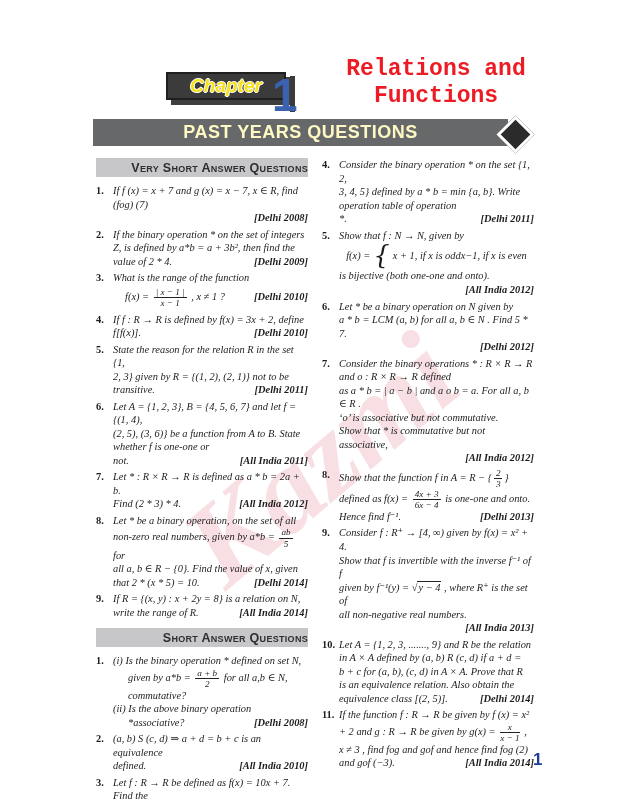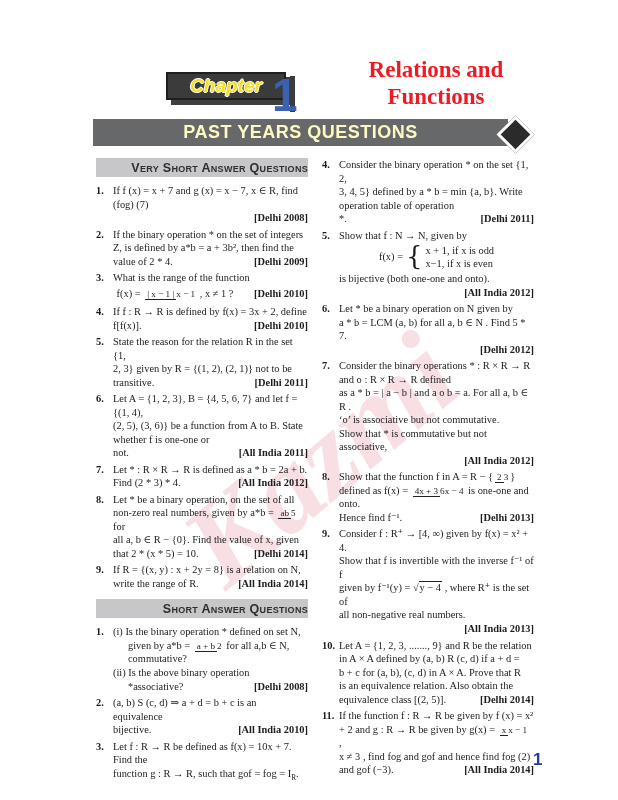--- a/index.html
+++ b/index.html
@@ -11,21 +11,21 @@
         background:#3b3b3b;border:2px solid #1f1f1f;box-sizing:border-box;
         display:flex;align-items:center;justify-content:center;
         box-shadow:5px 5px 0 #3f3f3f;margin-left:32px;}
   .chapter-badge::after{content:"";position:absolute;right:-11px;top:2px;width:5px;height:36px;background:#3b3b3b;}
   .chapter-badge span{font-family:"Liberation Sans","DejaVu Sans",sans-serif;
         font-weight:bold;font-style:italic;font-size:19px;color:#f5e11c;
         text-shadow:-1px 0 0 #ffffff,1px 0 0 #ffffff,0 -1px 0 #ffffff,0 1px 0 #ffffff;}
   .chapter-num{position:absolute;left:272px;top:68px;font-family:"Liberation Sans","DejaVu Sans",sans-serif;
         font-weight:bold;font-size:46px;color:#3a62b0;}
   .book-title{position:absolute;left:330px;top:56px;width:212px;text-align:center;
-        font-family:Liberation Serif, serif;font-weight:bold;
+        font-family:Liberation Mono, monospace;font-weight:bold;
         font-size:23px;line-height:1.18;color:#ed1b24;}
   .banner{position:absolute;left:93px;top:119px;width:415px;height:27px;background:#66686a;
         display:flex;align-items:center;justify-content:center;}
   .banner span{font-family:"Liberation Sans","DejaVu Sans",sans-serif;font-weight:bold;
         font-size:18px;color:#fef9c3;letter-spacing:0.5px;}
   .diamond{position:absolute;left:502px;top:121px;width:21px;height:21px;background:#2b2b2b;
         border:3px solid #ffffff;transform:rotate(45deg);}
 
   
   .watermark{position:absolute;left:70px;top:330px;width:500px;height:260px;
@@ -39,39 +39,39 @@
 
   .sec-bar{background:#c7c7c9;height:19px;display:flex;align-items:center;justify-content:flex-end;
         margin:0 0 7px 0;}
   .sec-bar + *{margin-top:0;}
   .sec-bar span{font-family:"Liberation Sans","DejaVu Sans",sans-serif;font-weight:bold;
         font-variant:small-caps;font-size:12.5px;color:#2e2e2e;letter-spacing:0.3px;}
   .col > .sec-bar:not(:first-child){margin-top:9px;}
 
   .q-item{display:flex;margin-bottom:3px;font-size:10.4px;line-height:1.3;}
   .q-num{font-weight:bold;width:17px;flex:none;}
-  .q-body{flex:1;min-width:0;}
+  .q-body{flex:1;min-width:0;font-style:italic;}
   .q-line{display:flex;justify-content:space-between;align-items:flex-end;}
   .q-line .line-text{flex:1;}
   .q-line.indent{padding-left:15px;}
   .q-line.display{align-items:center;margin:2px 0;}
   .q-line.display .disp-text{flex:1;text-align:center;}
   .q-line.src-only{justify-content:flex-end;}
   .source{font-weight:bold;white-space:nowrap;margin-left:17px;}
 
-  .frac{display:inline-flex;flex-direction:row;text-align:center;vertical-align:middle;
+  .frac{display:inline-flex;flex-direction:column;text-align:center;vertical-align:middle;
         font-size:0.88em;line-height:1.1;margin:0 2px;}
   .frac .num{border-bottom:1px solid #222;padding:0 2px;display:block;}
   .frac .den{display:block;}
   .ovl{border-top:1px solid #222;padding:0 1px;}
   sub{font-size:0.7em;}
 
   .cases-line{display:flex;align-items:center;justify-content:center;gap:3px;margin:2px 0;}
   .brace{font-size:26px;font-weight:400;line-height:0.9;font-family:"DejaVu Serif",serif;}
-  .cases-col{display:flex;flex-direction:column;line-height:1.25;}
+  .cases-col{display:flex;line-height:1.25;}
 
   .page-num{position:absolute;left:533px;top:750px;font-family:"Liberation Sans","DejaVu Sans",sans-serif;
         font-weight:bold;font-size:17px;color:#1f3d99;}
 </style>
 </head>
 <body>
 
 <div class="page">
   <div class="watermark">Kazmi</div>
 
@@ -250,21 +250,21 @@
             </div>
           </div>
         </div>
         <div class="q-item">
           <div class="q-num">2.</div>
           <div class="q-body">
             <div class="q-line">
               <span class="line-text">(a, b) S (c, d) ⇒ a + d = b + c is an equivalence</span>
             </div>
             <div class="q-line">
-              <span class="line-text">bijective.</span>
+              <span class="line-text">defined.</span>
               <span class="source">[All India 2010]</span>
             </div>
           </div>
         </div>
         <div class="q-item">
           <div class="q-num">3.</div>
           <div class="q-body">
             <div class="q-line">
               <span class="line-text">Let f : R → R be defined as f(x) = 10x + 7. Find the</span>
             </div>

